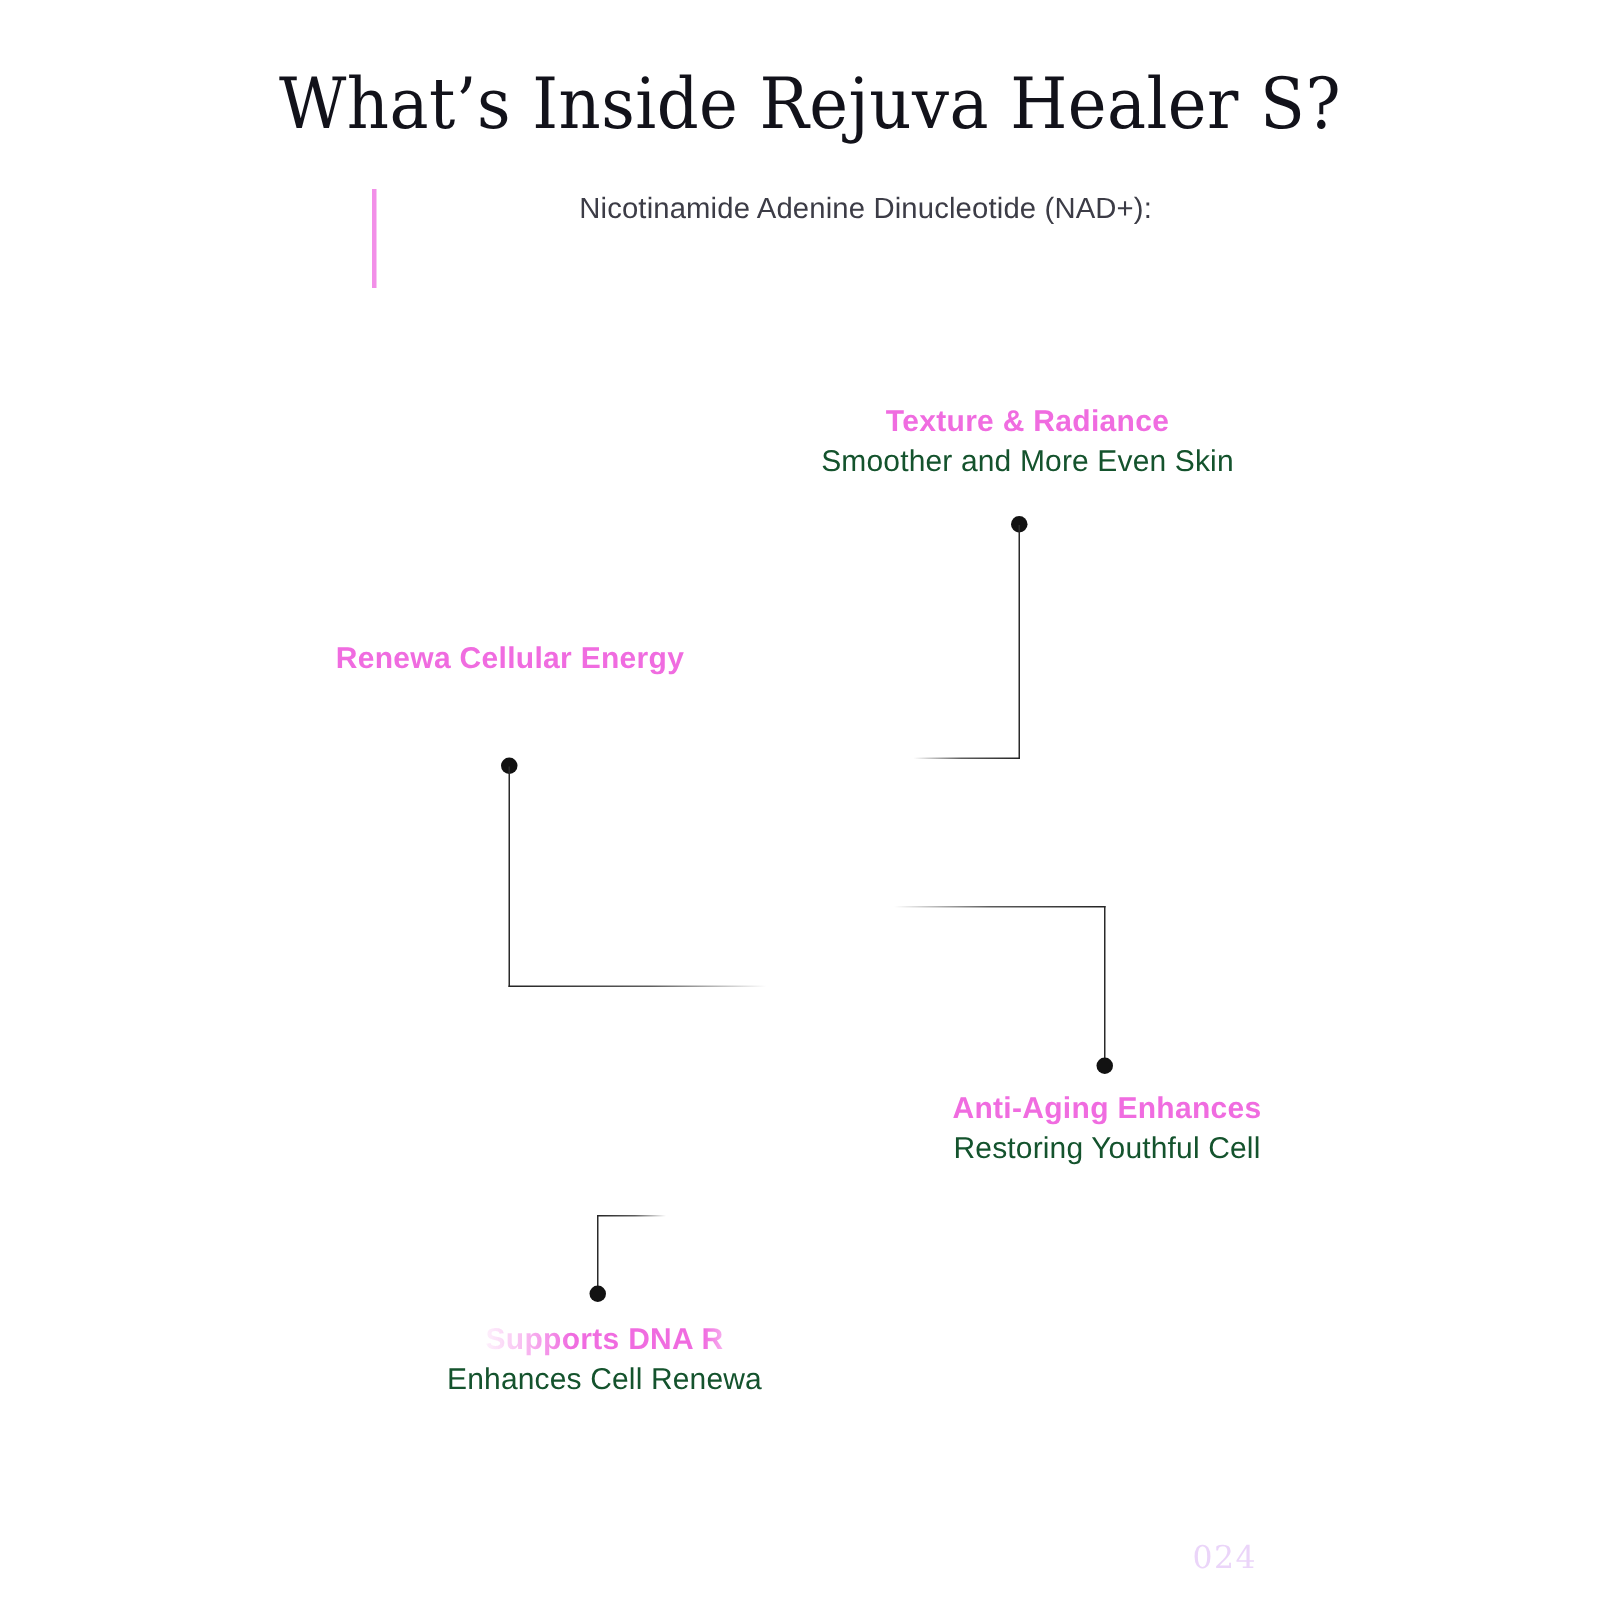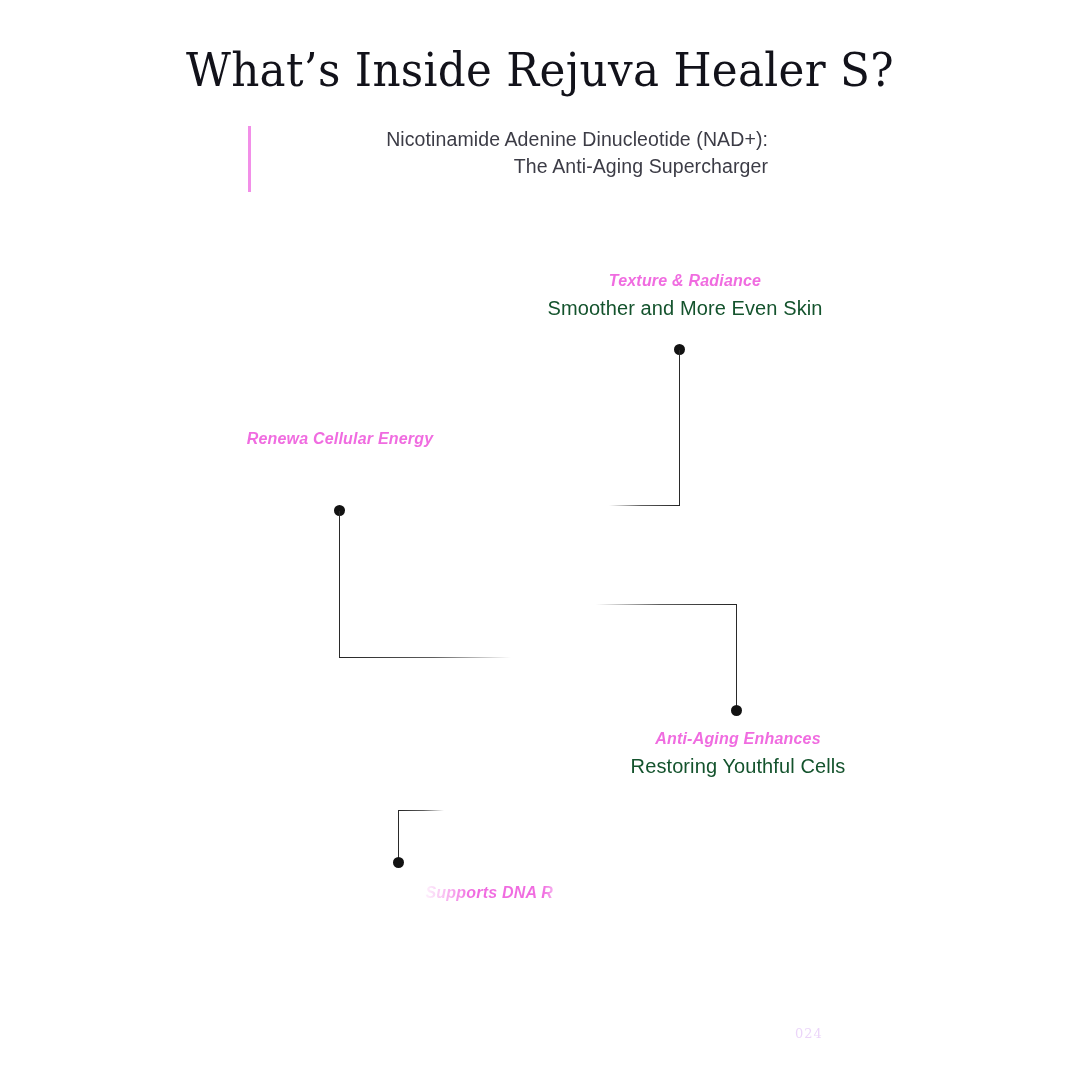--- a/index.html
+++ b/index.html
@@ -60,26 +60,25 @@
     letter-spacing: 0.1px;
     white-space: nowrap;
   }
 
   
   .node {
     position: absolute;
     white-space: nowrap;
   }
   .node-title {
-    font-size: 16px;
+    font-size: 20px;
     font-weight: bold;
     color: #f06ce0;
     letter-spacing: 0.2px;
     line-height: 26px;
-    font-style: italic;
   }
   .node-sub {
     font-size: 20px;
     font-weight: 400;
     color: #14532d;
     letter-spacing: 0.1px;
     line-height: 28px;
   }
   .node.center { text-align: center; }
 
@@ -120,37 +119,36 @@
     height: 11px;
     border-radius: 50%;
     background: #121212;
   }
 
   
   .footer-mark {
     position: absolute;
     left: 795px;
     top: 1026px;
-    font-size: 13px;
+    font-size: 21px;
     letter-spacing: 1px;
     color: rgba(206,150,240,0.40);
     font-family: "DejaVu Serif", "Liberation Serif", serif;
   }
 </style>
 </head>
 <body>
 
 <div id="slide">
 
   <div class="page-title">What’s Inside Rejuva Healer S?</div>
 
   <div class="subtitle-block">
     <div class="subtitle-bar"></div>
     <div class="subtitle-line">Nicotinamide Adenine Dinucleotide (NAD+):</div>
-    <div class="subtitle-line">The Anti-Aging Supercharger</div>
   </div>
 
   <div class="node center" style="left:535px; top:268px; width:300px;">
     <div class="node-title">Texture &amp; Radiance</div>
     <div class="node-sub">Smoother and More Even Skin</div>
   </div>
 
   <div class="conn">
     <div class="dot" style="left:674px; top:344px;"></div>
     <div class="v-line" style="left:679px; top:350px; height:156px;"></div>
@@ -162,31 +160,32 @@
   </div>
 
   <div class="conn">
     <div class="dot" style="left:334px; top:505px;"></div>
     <div class="v-line" style="left:339px; top:511px; height:147px;"></div>
     <div class="h-line h-fade-right" style="left:339px; top:657px; width:172px;"></div>
   </div>
 
   <div class="node center" style="left:588px; top:726px; width:300px;">
     <div class="node-title">Anti-Aging Enhances</div>
-    <div class="node-sub">Restoring Youthful Cells</div>
+    <div class="node-sub">Restoring Youthful Cell</div>
   </div>
 
   <div class="conn">
     <div class="h-line h-fade-left" style="left:596px; top:604px; width:141px;"></div>
     <div class="v-line" style="left:736px; top:604px; height:107px;"></div>
     <div class="dot" style="left:731px; top:705px;"></div>
   </div>
 
-  <div class="node center" style="left:253px; top:880px; width:300px;text-align:right;">
+  <div class="node center" style="left:253px; top:880px; width:300px;">
     <div class="node-title faded">Supports DNA R</div>
+    <div class="node-sub">Enhances Cell Renewa</div>
   </div>
 
   <div class="conn">
     <div class="h-line h-fade-right" style="left:398px; top:810px; width:46px;"></div>
     <div class="v-line" style="left:398px; top:810px; height:52px;"></div>
     <div class="dot" style="left:393px; top:857px;"></div>
   </div>
 
   <div class="footer-mark">024</div>
 

